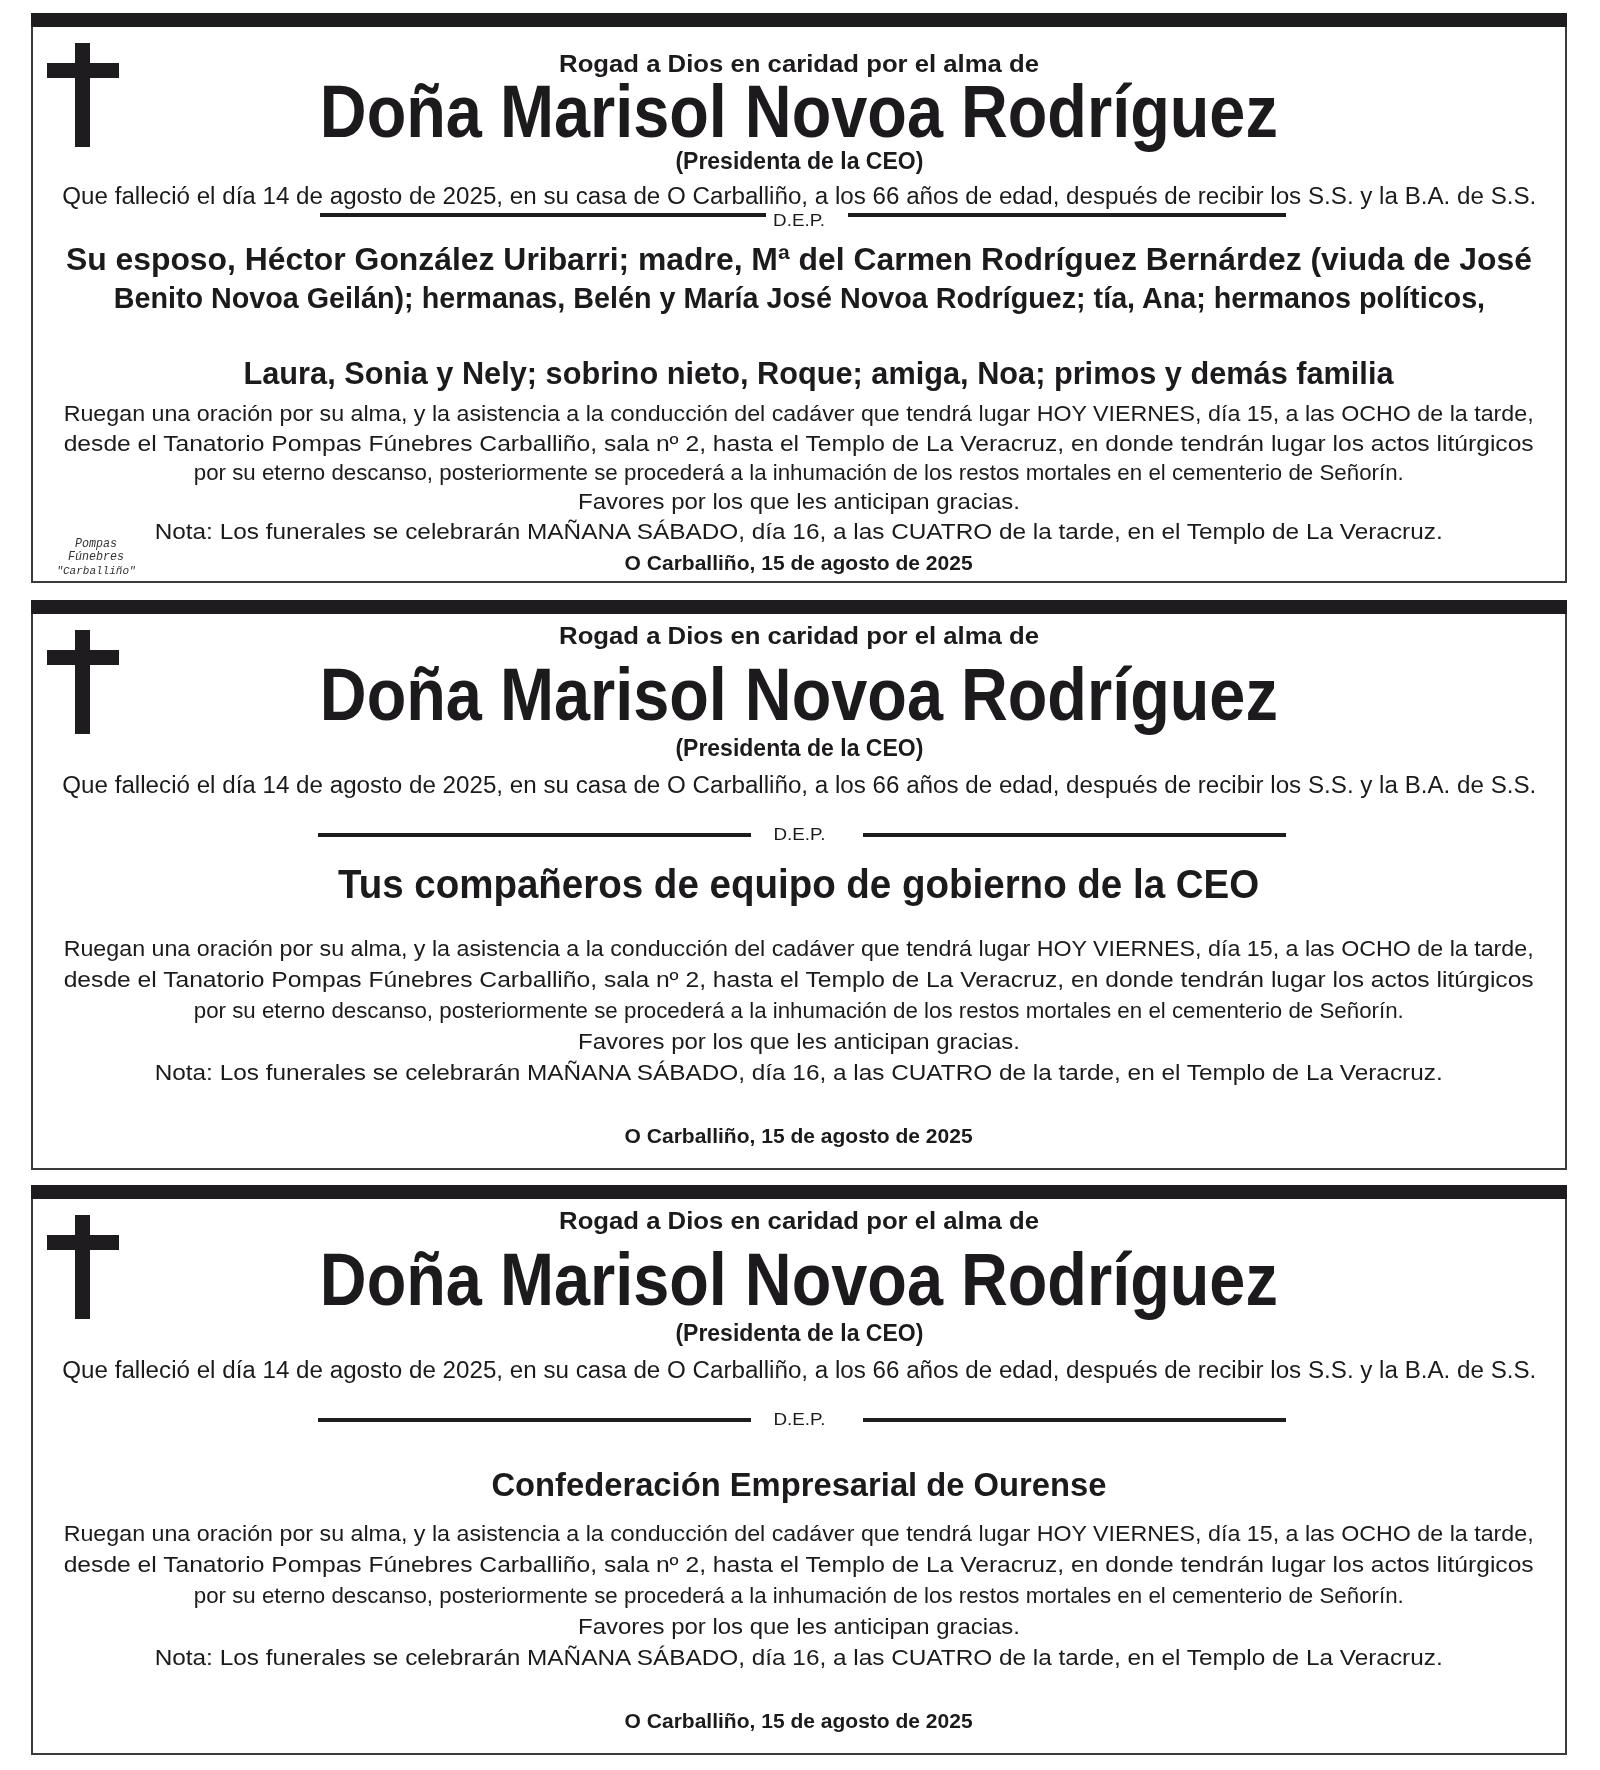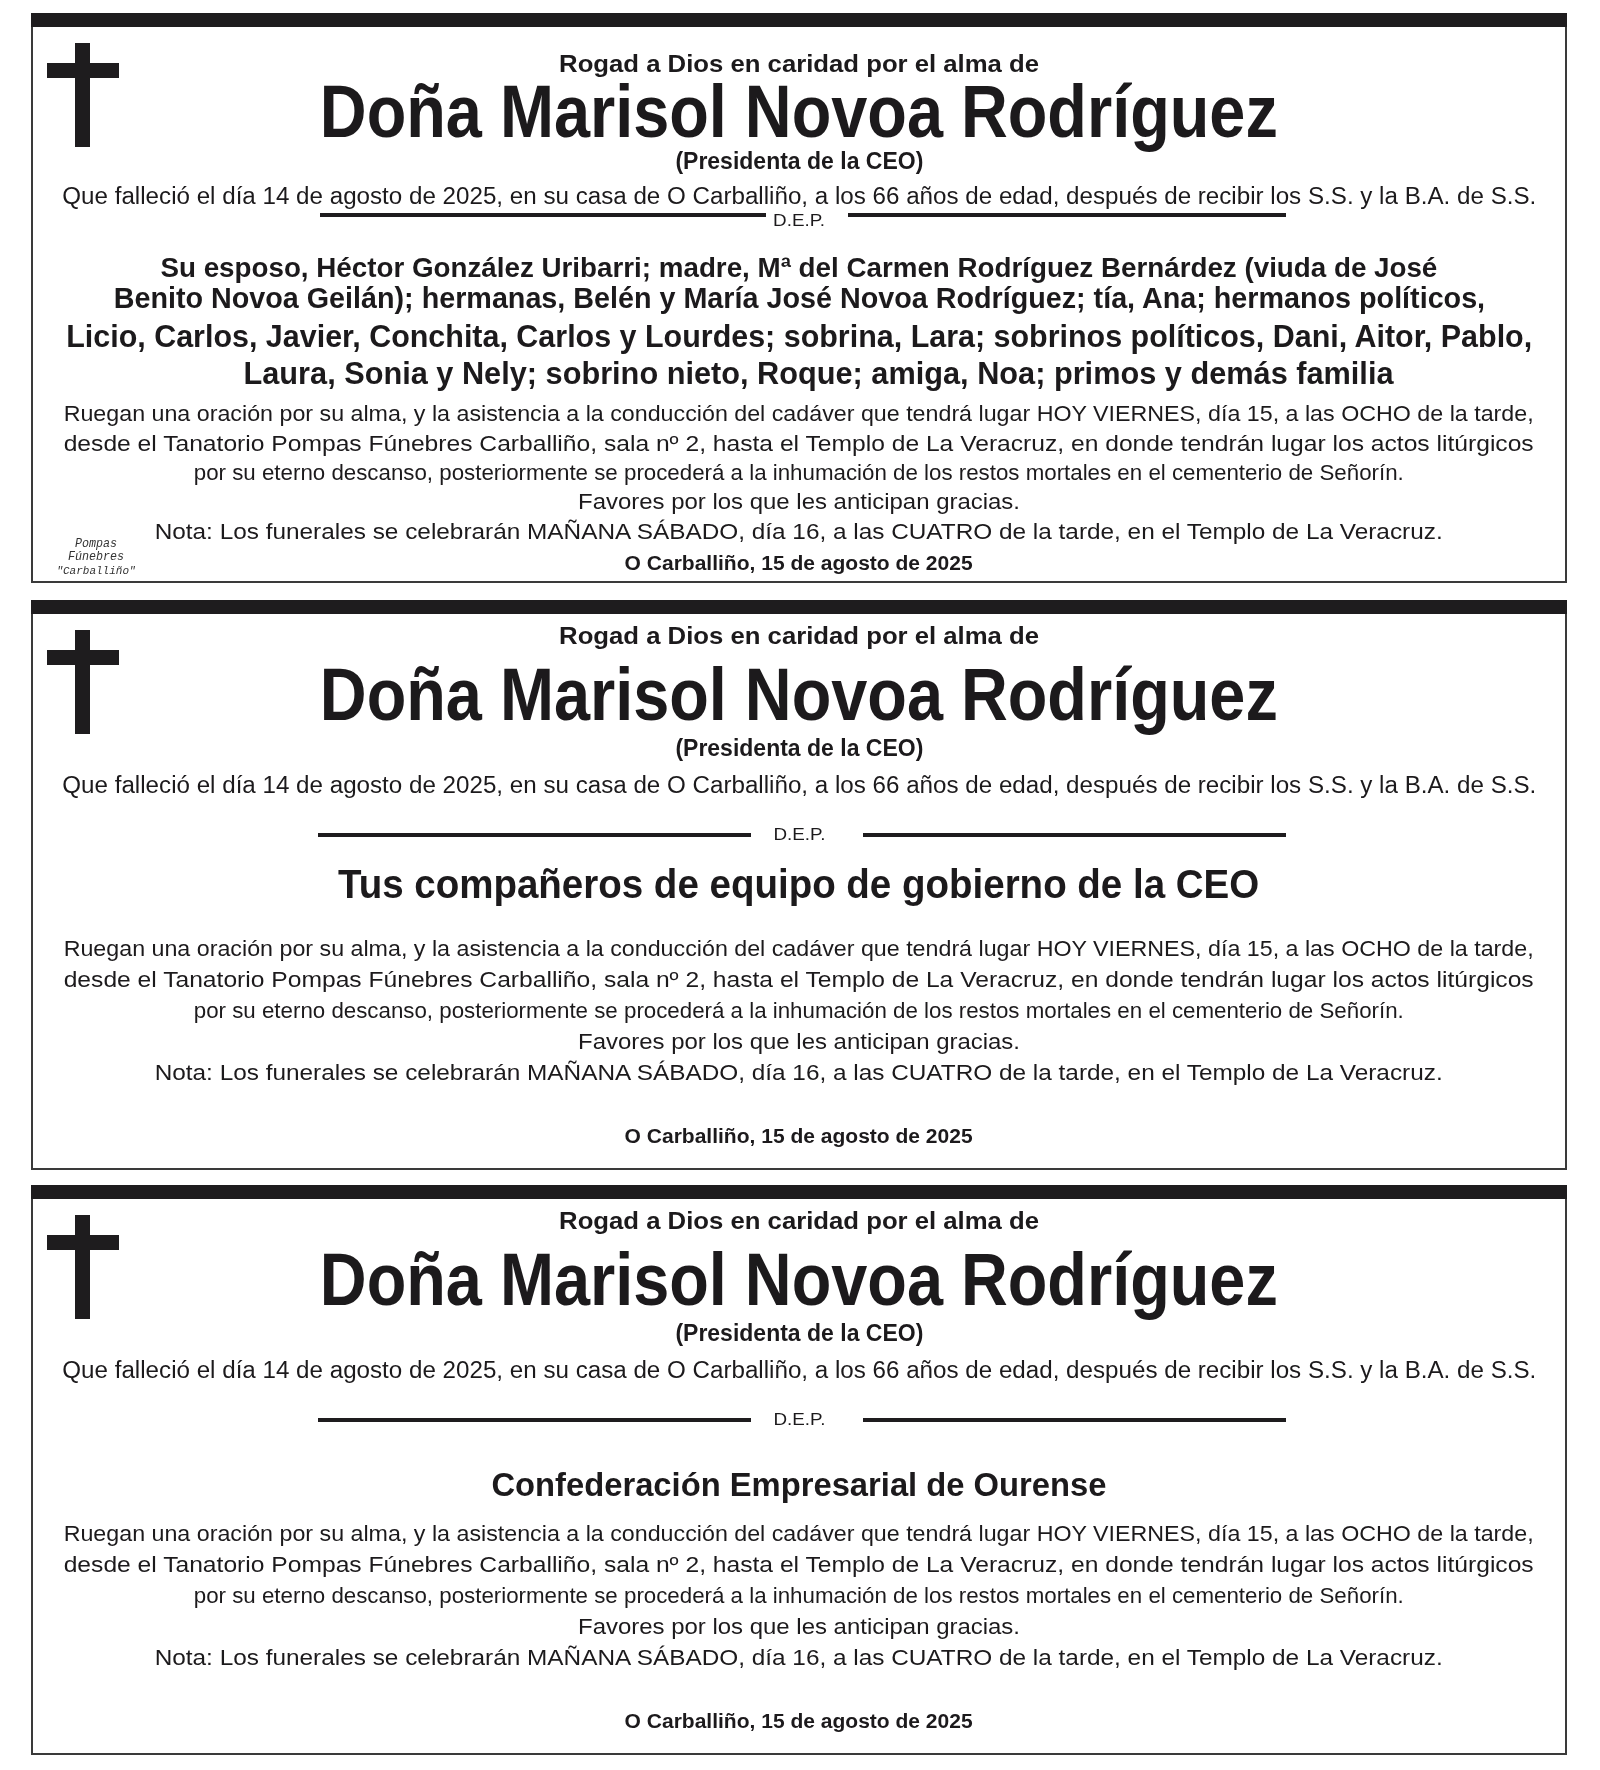--- a/index.html
+++ b/index.html
@@ -30,23 +30,22 @@
 
   <div class="line b" style="top:39px;font-size:24px;"><span style="transform: scaleX(1.07113);">Rogad a Dios en caridad por el alma de</span></div>
   <div class="line b" style="top:62px;font-size:74px;"><span style="transform: scaleX(0.875948);">Doña Marisol Novoa Rodríguez</span></div>
   <div class="line b" style="top:136px;font-size:24px;"><span style="transform: scaleX(0.958454);">(Presidenta de la CEO)</span></div>
   <div class="line" style="top:172px;font-size:23px;"><span style="transform: scaleX(1.0509);">Que falleció el día 14 de agosto de 2025, en su casa de O Carballiño, a los 66 años de edad, después de recibir los S.S. y la B.A. de S.S.</span></div>
 
   <div class="sepline" style="left:287px;width:446px;top:200px;"></div>
   <div class="line" style="top:200px;font-size:16px;"><span style="transform: scaleX(1.17722);">D.E.P.</span></div>
   <div class="sepline" style="left:815px;width:438px;top:200px;"></div>
 
-  <div class="line b" style="top:242px;font-size:27px;"><span style="transform: scaleX(1.02822);">Su esposo, Héctor González Uribarri; madre, Mª del Carmen Rodríguez Bernárdez (viuda de José</span></div>
+  <div class="line b" style="top:231px;font-size:31px;"><span style="transform: scaleX(1.02822);">Su esposo, Héctor González Uribarri; madre, Mª del Carmen Rodríguez Bernárdez (viuda de José</span></div>
   <div class="line b" style="top:271px;font-size:29px;"><span style="transform: scaleX(0.990352);">Benito Novoa Geilán); hermanas, Belén y María José Novoa Rodríguez; tía, Ana; hermanos políticos,</span></div>
-  <div class="line b" style="top:308px;font-size:31px;"><span style="transform: scaleX(0.982337);">Licio, Carlos, Javier, Conchita, Carlos y Lourdes; sobrina, Lara; sobrinos políticos, Dani, Aitor, Pablo,</span></div>
   <div class="line b" style="top:345px;font-size:31px;margin-left:20px;"><span style="transform: scaleX(0.990485);">Laura, Sonia y Nely; sobrino nieto, Roque; amiga, Noa; primos y demás familia</span></div>
 
   <div class="line" style="top:390px;font-size:22px;"><span style="transform: scaleX(1.05659);">Ruegan una oración por su alma, y la asistencia a la conducción del cadáver que tendrá lugar HOY VIERNES, día 15, a las OCHO de la tarde,</span></div>
   <div class="line" style="top:420px;font-size:22px;"><span style="transform: scaleX(1.11927);">desde el Tanatorio Pompas Fúnebres Carballiño, sala nº 2, hasta el Templo de La Veracruz, en donde tendrán lugar los actos litúrgicos</span></div>
   <div class="line" style="top:449px;font-size:22px;"><span style="transform: scaleX(1.01377);">por su eterno descanso, posteriormente se procederá a la inhumación de los restos mortales en el cementerio de Señorín.</span></div>
   <div class="line" style="top:478px;font-size:22px;"><span style="transform: scaleX(1.08867);">Favores por los que les anticipan gracias.</span></div>
   <div class="line" style="top:508px;font-size:22px;"><span style="transform: scaleX(1.10717);">Nota: Los funerales se celebrarán MAÑANA SÁBADO, día 16, a las CUATRO de la tarde, en el Templo de La Veracruz.</span></div>
 
   <div class="line b" style="top:540px;font-size:20px;"><span style="transform: scaleX(1.05062);">O Carballiño, 15 de agosto de 2025</span></div>
 

